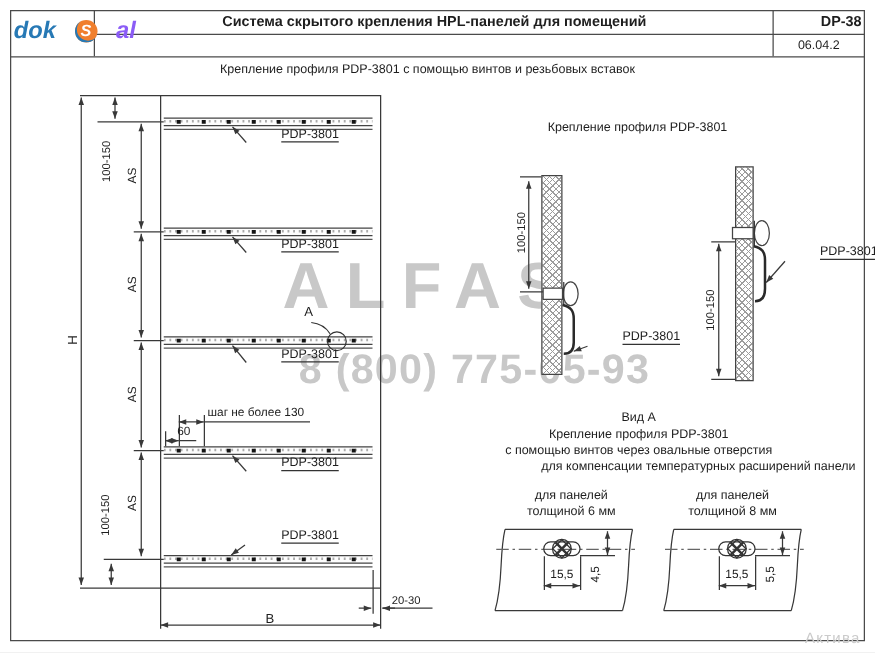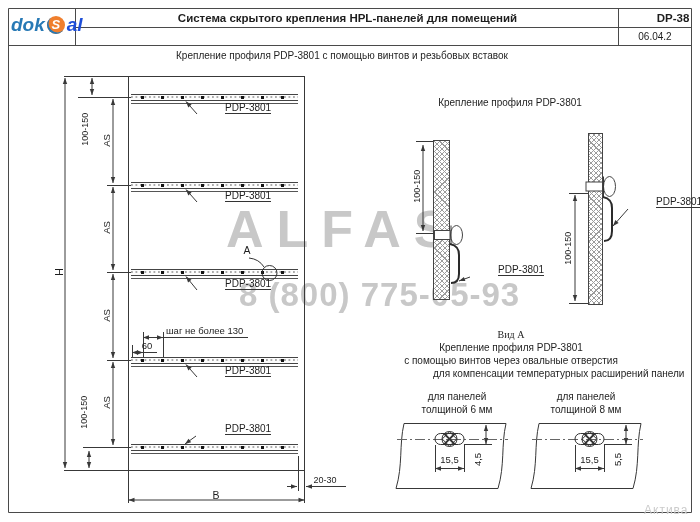--- a/index.html
+++ b/index.html
@@ -29,23 +29,23 @@
         background-image:
           repeating-linear-gradient(45deg, #9c9c9c 0, #9c9c9c 0.8px, transparent 0.8px, transparent 3.6px),
           repeating-linear-gradient(135deg, #9c9c9c 0, #9c9c9c 0.8px, transparent 0.8px, transparent 3.6px);}
   
   .wm-brand{position:absolute;left:226px;top:200px;font-size:52px;font-weight:bold;
             letter-spacing:13px;color:#c8c8c8;}
   .wm-phone{position:absolute;left:239px;top:276px;font-size:33px;font-weight:bold;
             letter-spacing:1px;color:#c8c8c8;}
   .wm-corner{position:absolute;left:644px;top:504px;font-size:12px;letter-spacing:1px;color:#cbcbcb;}
   
-  .logo{position:absolute;left:11px;top:14px;display:flex;align-items:center;gap:2px;}
+  .logo{position:absolute;left:11px;top:14px;display:flex;align-items:center;gap:15px;}
   .logo .p1{font-size:19px;font-weight:bold;font-style:italic;color:#2779b5;}
-  .logo .p3{font-size:19px;font-weight:bold;font-style:italic;color:#1d4ed8;}
+  .logo .p3{font-size:19px;font-weight:bold;font-style:italic;color:#8b5cf6;}
   .logo .badge{display:inline-block;width:18px;height:18px;border-radius:50%;background:#f07f2d;
                color:#fff;font-size:13px;font-weight:bold;font-style:italic;line-height:18px;
                text-align:center;box-shadow:inset 1.5px -1.5px 0 #2779b5;}
   svg{position:absolute;left:0;top:0;}
   svg .b{stroke:#4a4a4a;stroke-width:1;fill:none;}
   svg .l{stroke:#383838;stroke-width:1;fill:none;}
   svg .cl{stroke:#666;stroke-width:1;fill:none;stroke-dasharray:10 3 2 3;}
   svg .d{stroke:#383838;stroke-width:1;fill:none;marker-start:url(#arw);marker-end:url(#arw);}
   svg .d1{stroke:#383838;stroke-width:1;fill:none;marker-end:url(#arw);}
   svg .ldr{stroke:#383838;stroke-width:1;fill:none;marker-start:url(#arw);}
@@ -226,21 +226,21 @@
   <div class="t pdp u" style="left:197px;top:278px;">PDP-3801</div>
   <div class="t pdp u" style="left:197px;top:365px;">PDP-3801</div>
   <div class="t pdp u" style="left:197px;top:423px;">PDP-3801</div>
 
   <div class="t c f10" style="left:400px;top:97px;width:220px;">Крепление профиля PDP-3801</div>
   <div class="t c rot f9" style="left:395px;top:181px;width:44px;">100-150</div>
   <div class="t pdp u" style="left:470px;top:264px;">PDP-3801</div>
   <div class="t c rot f9" style="left:546px;top:243px;width:44px;">100-150</div>
   <div class="t pdp u" style="left:628px;top:196px;">PDP-3801</div>
 
-  <div class="t c f10" style="left:391px;top:329px;width:240px;font-family:Liberation Serif, serif;">Вид А</div>
+  <div class="t c f10" style="left:391px;top:329px;width:240px;">Вид А</div>
   <div class="t c f10" style="left:391px;top:342px;width:240px;">Крепление профиля PDP-3801</div>
   <div class="t c f10" style="left:391px;top:355px;width:240px;">с помощью винтов через овальные отверстия</div>
   <div class="t c f10" style="left:391px;top:368px;width:240px;margin-left:42px;">для компенсации температурных расширений панели</div>
 
   <div class="t c f10" style="left:412px;top:391px;width:90px;">для панелей</div>
   <div class="t c f10" style="left:412px;top:404px;width:90px;">толщиной 6 мм</div>
   <div class="t c f10" style="left:541px;top:391px;width:90px;">для панелей</div>
   <div class="t c f10" style="left:541px;top:404px;width:90px;">толщиной 8 мм</div>
 
   <div class="t c f95" style="left:435px;top:455px;width:29px;">15,5</div>

